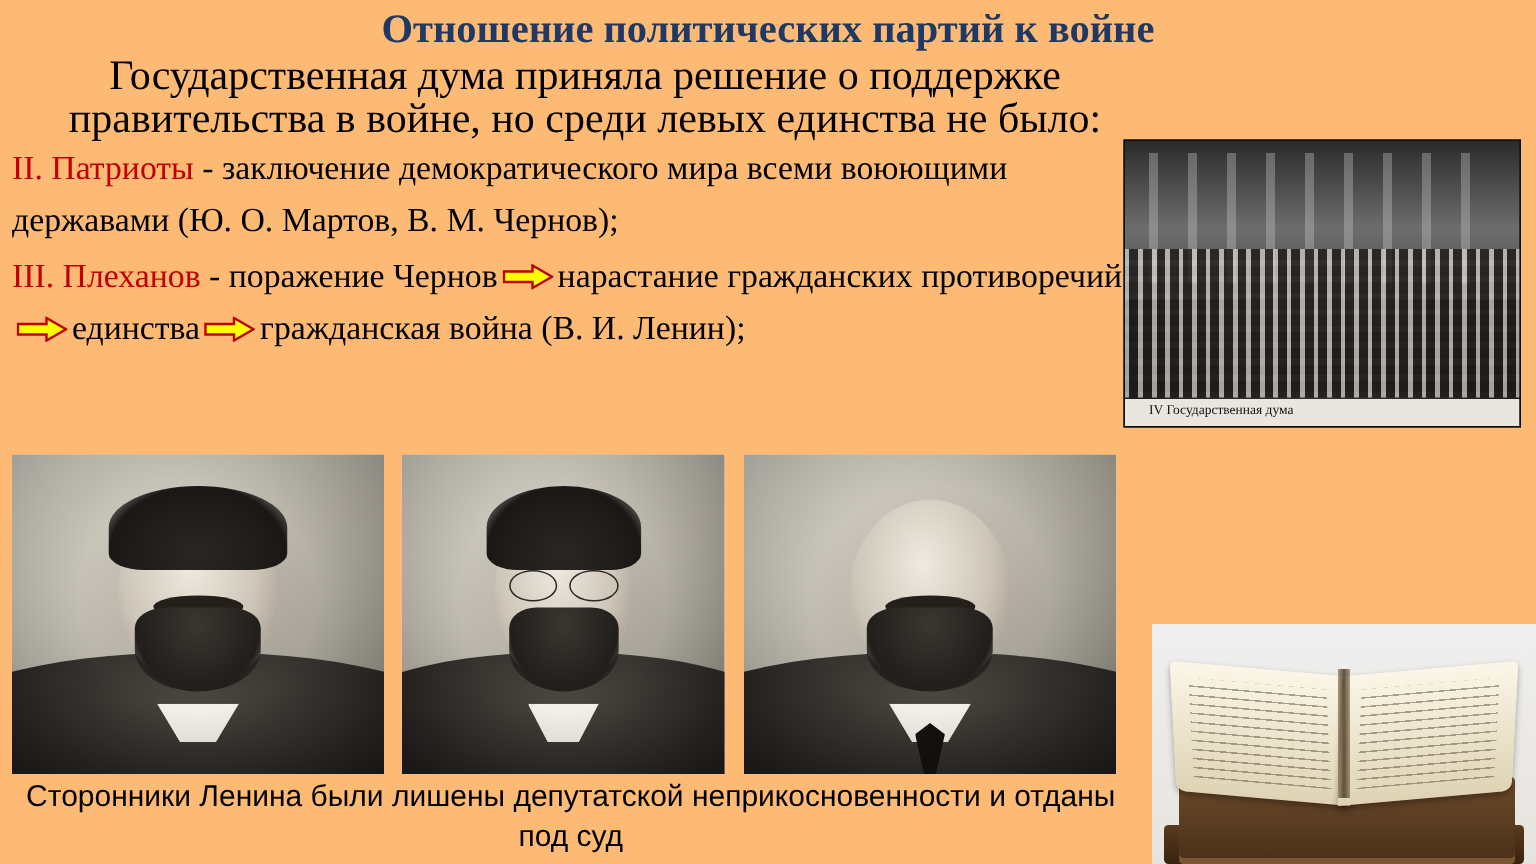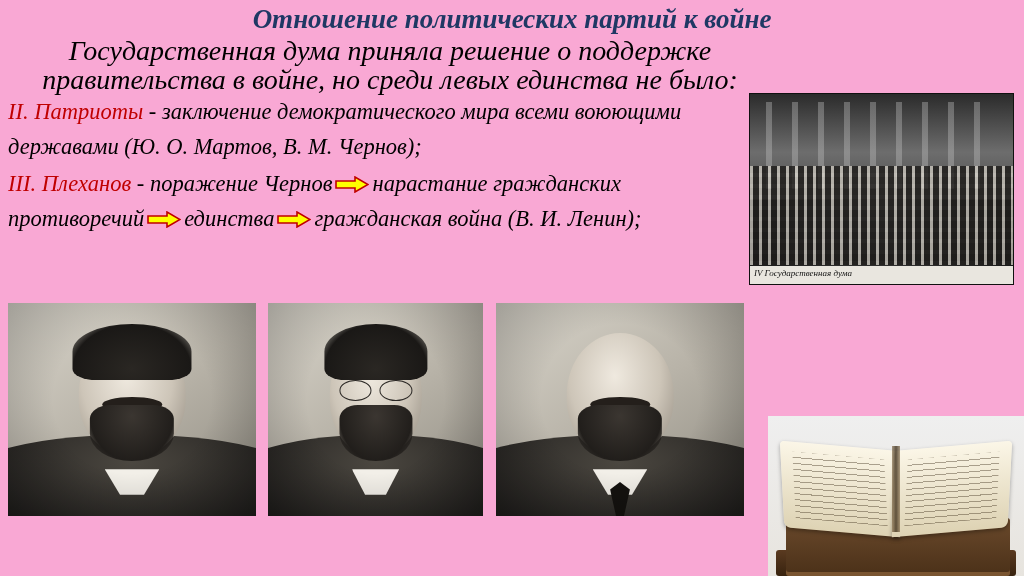--- a/index.html
+++ b/index.html
@@ -11,22 +11,21 @@
     width: 1024px;
     height: 576px;
     position: relative;
     overflow: hidden;
     font-family: "Liberation Serif", serif;
     color: #000000;
   }
   #slide {
     position: absolute;
     inset: 0;
-    background: #f9a8d4;
-    font-style: italic;
+    background: #fdba74;
   }
   .title {
     position: absolute;
     top: 4px;
     left: 0;
     width: 1024px;
     text-align: center;
     font-family: "Liberation Serif", serif;
     font-weight: bold;
     font-size: 27px;
@@ -113,21 +112,21 @@
     opacity: .9;
   }
   .duma-caption {
     position: absolute;
     left: 0; right: 0; bottom: 0;
     height: 18px;
     background: #e9e6df;
     color: #111;
     font-size: 9px;
     font-family: "Liberation Serif", serif;
-    padding: 2px 0 0 4px;
+    padding: 2px 0 0 16px;
     box-sizing: border-box;
     white-space: nowrap;
   }
 
   
   .portrait {
     position: absolute;
     top: 303px;
     background: #cfcabf;
     overflow: hidden;
@@ -367,20 +366,21 @@
     <div class="ph-bg"></div>
     <div class="ph-shoulders"></div>
     <div class="ph-head"></div>
     <div class="ph-mustache"></div>
     <div class="ph-beard"></div>
     <div class="ph-collar"></div>
     <div class="ph-tie"></div>
     <div class="ph-vignette"></div>
   </div>
 
+  <div class="footer">Сторонники Ленина были лишены депутатской неприкосновенности и отданы под суд</div>
 
   <div class="book">
     <div class="book-bg"></div>
     <div class="book-stack2"></div>
     <div class="book-stack"></div>
     <div class="book-open-left">
       <div class="book-lines"></div>
     </div>
     <div class="book-open-right">
       <div class="book-lines"></div>

